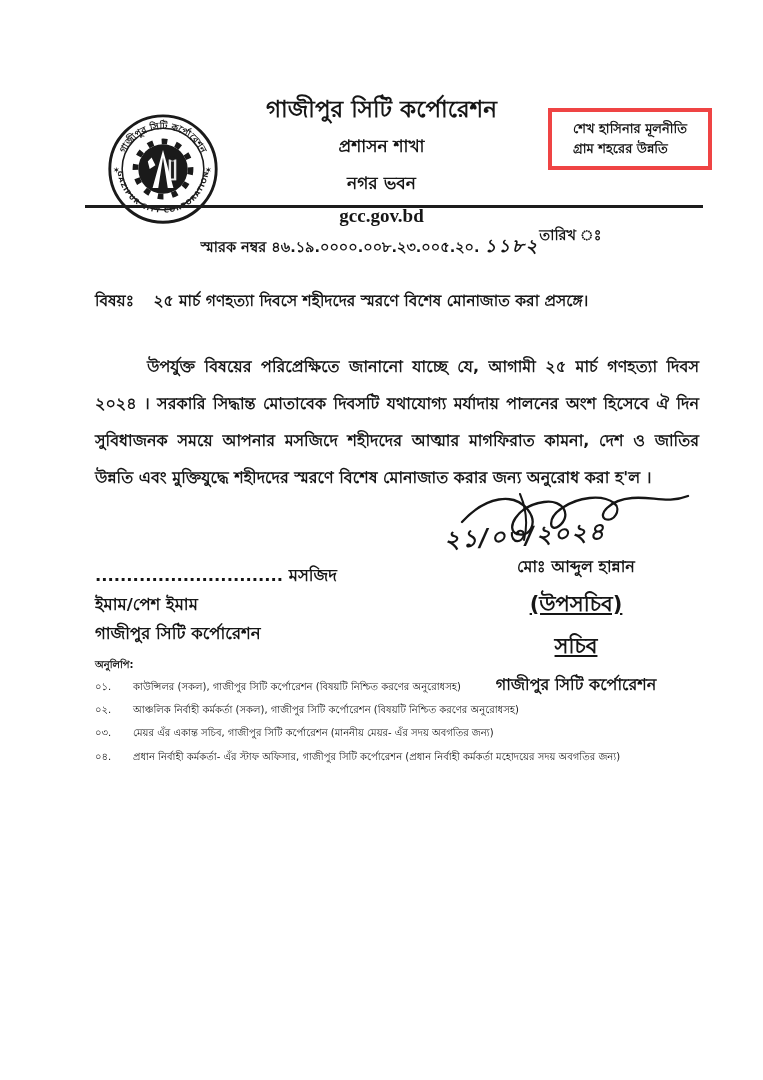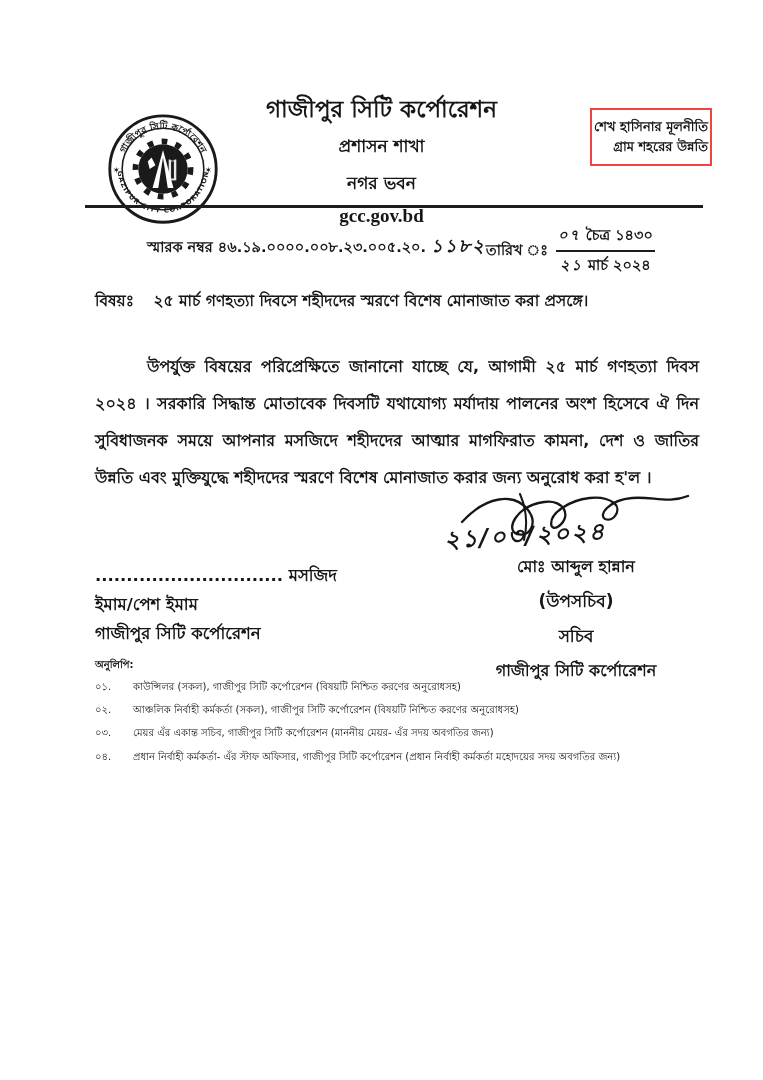--- a/index.html
+++ b/index.html
@@ -8,22 +8,22 @@
     font-family:"DejaVu Sans","Liberation Sans",sans-serif;color:#161616;
     margin:0 auto;overflow:hidden;
   }
   
   .seal{position:absolute;left:106px;top:112px;width:114px;height:114px;}
   .head-center{position:absolute;left:0;right:0;top:95px;margin:auto;width:430px;text-align:center;}
   .head-title{font-size:23px;font-weight:700;line-height:1.25;}
   .head-sub{font-size:17px;font-weight:600;margin-top:9px;}
   .head-web{font-size:19px;font-weight:700;margin-top:7px;font-family:"Liberation Serif","DejaVu Serif",serif;}
   .slogan-box{
-    position:absolute;right:51px;top:108px;border:2px solid #ef4444;
-    padding:7px 2px;text-align:right;font-size:13px;font-weight:700;line-height:1.55;
+    position:absolute;right:51px;top:108px;border:4px solid #ef4444;
+    padding:7px 21px;text-align:left;font-size:13px;font-weight:700;line-height:1.55;
   }
   .rule{position:absolute;top:205px;left:85px;right:60px;border-top:3px solid #1d1d1d;}
   
   .memo-row{position:absolute;top:224px;left:95px;right:56px;display:flex;justify-content:center;align-items:flex-start;font-size:14.5px;}
   .memo-left{padding-top:8px;font-weight:600;}
   .hand{font-style:italic;letter-spacing:2px;font-weight:700;}
   .memo-number .hand{font-size:18px;}
   .memo-date{display:flex;align-items:center;gap:8px;font-weight:600;}
   .date-stack{display:inline-flex;flex-direction:column;text-align:center;}
   .date-top{border-bottom:2px solid #1d1d1d;padding:0 2px 2px 2px;}
@@ -34,21 +34,21 @@
   
   .body-par{
     position:absolute;top:348px;left:95px;width:604px;
     font-size:16px;line-height:2.32;text-align:justify;text-indent:52px;font-weight:700;
   }
   
   .sig{position:absolute;top:486px;left:438px;width:276px;text-align:center;}
   .sig-scribble{display:block;margin:0 auto;}
   .sig-date{font-size:24px;margin-top:-30px;text-align:left;padding-left:6px;transform:rotate(-3deg);}
   .sig-name{font-size:16px;font-weight:700;margin-top:0px;}
-  .sig-line{font-size:17px;font-weight:600;margin-top:7px;}
+  .sig-line{font-size:21px;font-weight:600;margin-top:7px;text-decoration:underline;}
   .sig-org{font-size:16px;font-weight:700;margin-top:7px;}
   
   .addressee{position:absolute;top:562px;left:95px;font-size:16.5px;font-weight:700;line-height:1.75;}
   
   .copies{position:absolute;top:657px;left:95px;width:614px;font-size:10px;}
   .copies-heading{font-weight:700;margin-bottom:5px;}
   .copy-item{display:flex;margin-bottom:7px;line-height:1.62;font-weight:500;}
   .copy-no{width:38px;flex:0 0 38px;}
   .copy-txt{flex:1;}
 </style>
@@ -98,30 +98,20 @@
 
   <div class="rule"></div>
 
   <div class="memo-row">
     <div class="memo-left memo-number">
       <span>স্মারক নম্বর ৪৬.১৯.০০০০.০০৮.২৩.০০৫.২০.</span>
       <span class="hand">১১৮২</span>
     </div>
     <div class="memo-date">
       <span>তারিখ ঃ</span>
-      <span class="date-stack">
-        <span class="date-top">
-          <span class="hand">০৭</span>
-          <span>চৈত্র ১৪৩০</span>
-        </span>
-        <span class="date-bottom">
-          <span class="hand">২১</span>
-          <span>মার্চ ২০২৪</span>
-        </span>
-      </span>
     </div>
   </div>
 
   <div class="subject">
     <span class="lbl">বিষয়ঃ</span>
     <span>২৫ মার্চ গণহত্যা দিবসে শহীদদের স্মরণে বিশেষ মোনাজাত করা প্রসঙ্গে।</span>
   </div>
 
   <div class="body-par">উপর্যুক্ত বিষয়ের পরিপ্রেক্ষিতে জানানো যাচ্ছে যে, আগামী ২৫ মার্চ গণহত্যা দিবস ২০২৪ । সরকারি সিদ্ধান্ত মোতাবেক দিবসটি যথাযোগ্য মর্যাদায় পালনের অংশ হিসেবে ঐ দিন সুবিধাজনক সময়ে আপনার মসজিদে শহীদদের আত্মার মাগফিরাত কামনা, দেশ ও জাতির উন্নতি এবং মুক্তিযুদ্ধে শহীদদের স্মরণে বিশেষ মোনাজাত করার জন্য অনুরোধ করা হ'ল ।</div>
 

